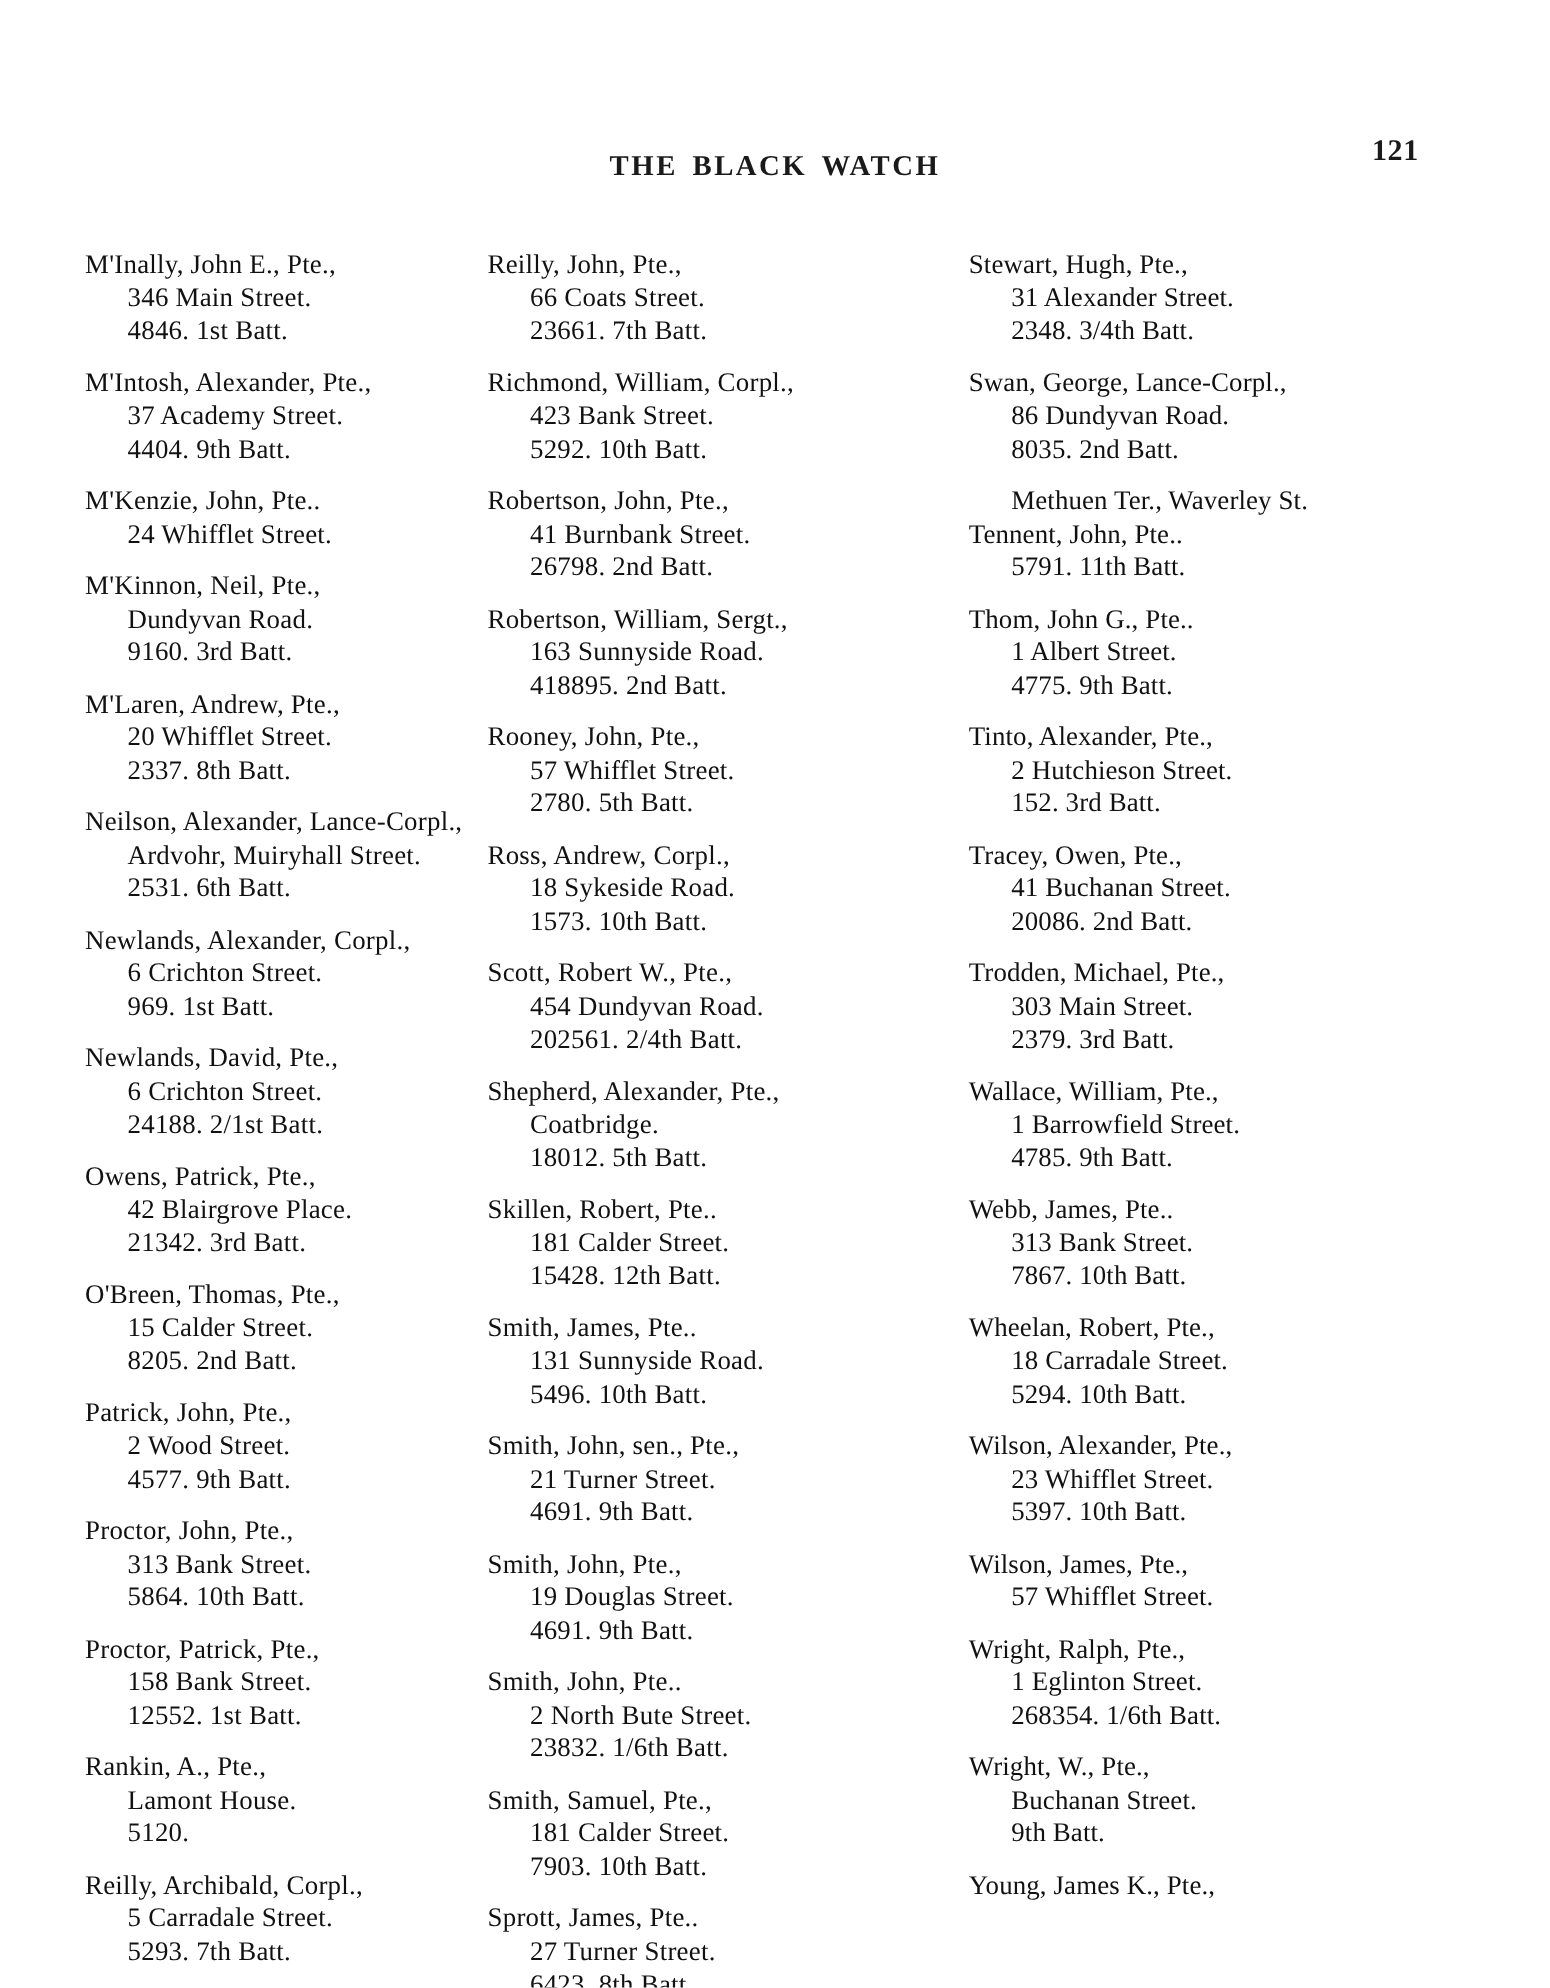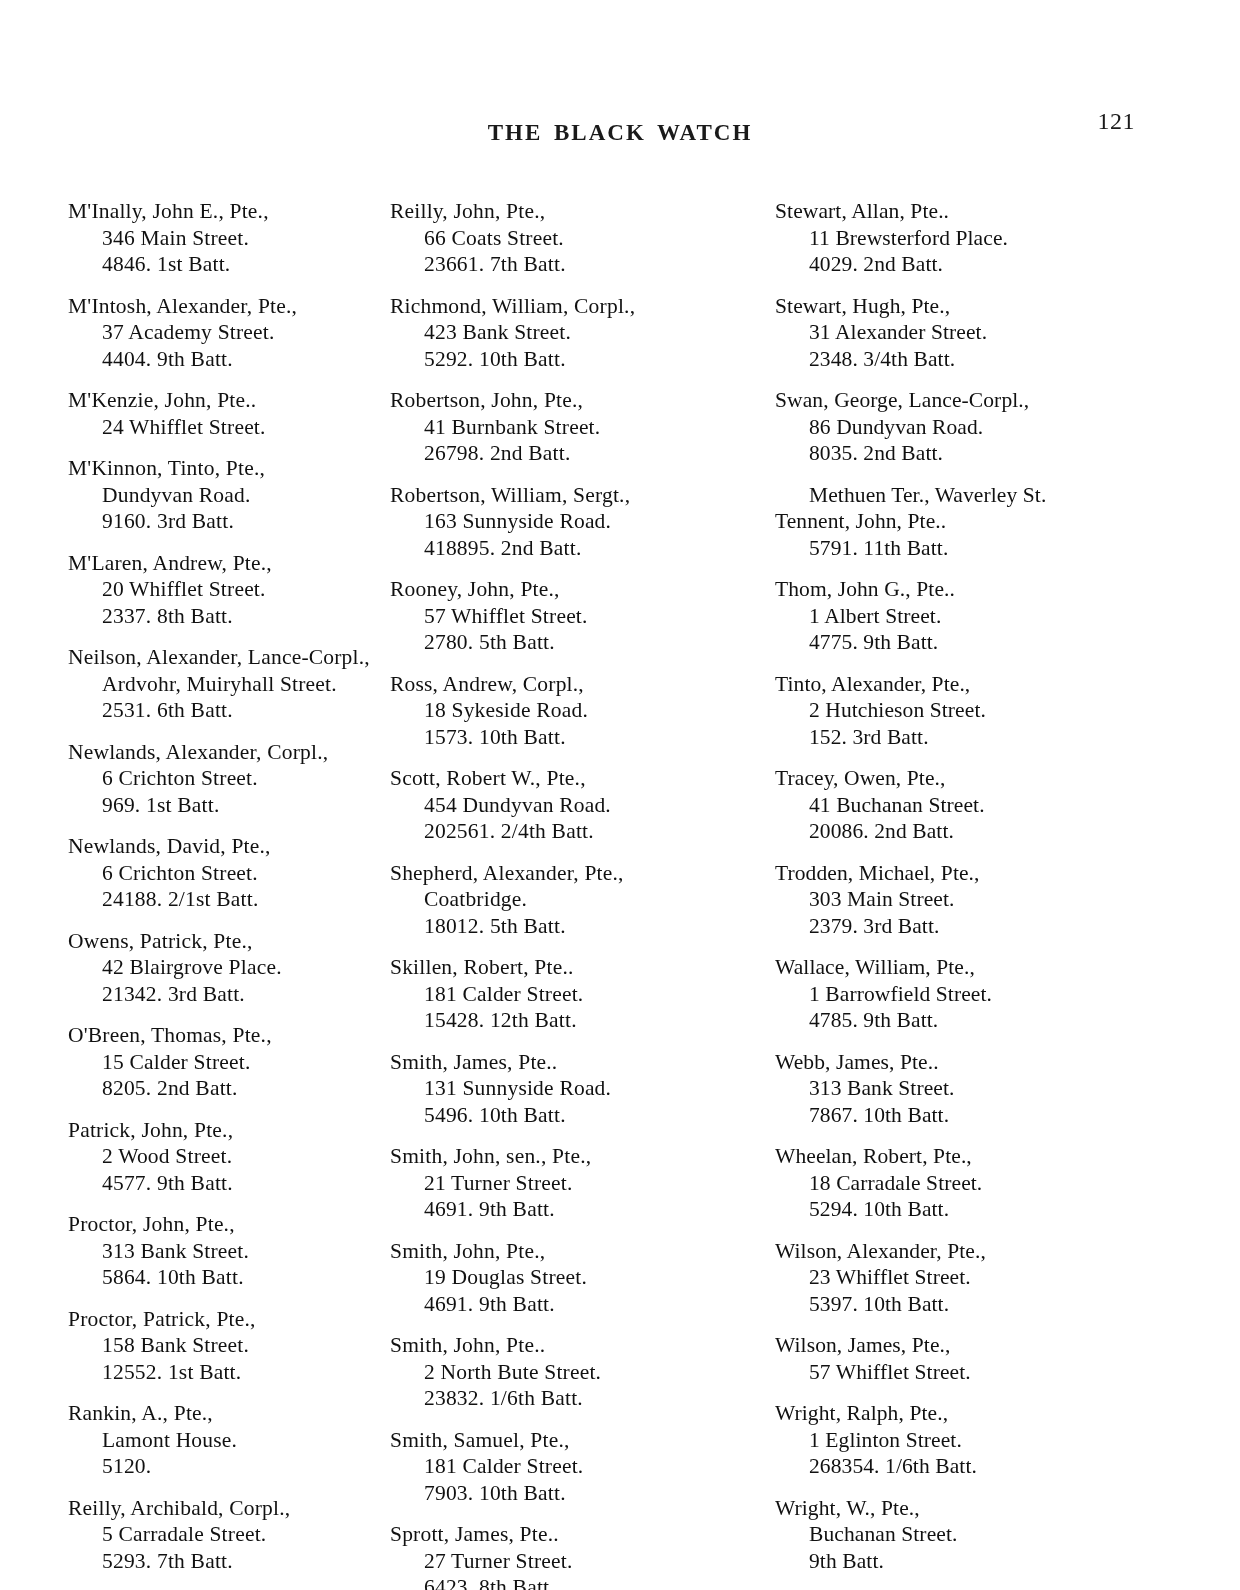--- a/index.html
+++ b/index.html
@@ -39,20 +39,21 @@
     color: #1a1a1a;
     font-weight: bold;
   }
   .page-number {
     position: absolute;
     right: 105px;
     top: -12px;
     font-size: 24px;
     letter-spacing: 0.5px;
     color: #1a1a1a;
+    font-weight: bold;
   }
   .columns {
     position: absolute;
     top: 198px;
     left: 0;
     width: 1240px;
     display: flex;
     align-items: flex-start;
   }
   .column {
@@ -100,21 +101,21 @@
       <div class="entry">
         <div class="line name">M'Intosh, Alexander, Pte.,</div>
         <div class="line indent">37 Academy Street.</div>
         <div class="line indent">4404.   9th Batt.</div>
       </div>
       <div class="entry">
         <div class="line name">M'Kenzie, John, Pte..</div>
         <div class="line indent">24 Whifflet Street.</div>
       </div>
       <div class="entry">
-        <div class="line name">M'Kinnon, Tinto, Pte.,</div>
+        <div class="line name">M'Kinnon, Neil, Pte.,</div>
         <div class="line indent">Dundyvan Road.</div>
         <div class="line indent">9160.   3rd Batt.</div>
       </div>
       <div class="entry">
         <div class="line name">M'Laren, Andrew, Pte.,</div>
         <div class="line indent">20 Whifflet Street.</div>
         <div class="line indent">2337.   8th Batt.</div>
       </div>
       <div class="entry">
         <div class="line name">Neilson, Alexander, Lance-Corpl.,</div>
@@ -241,25 +242,20 @@
       </div>
       <div class="entry">
         <div class="line name">Sprott, James, Pte..</div>
         <div class="line indent">27 Turner Street.</div>
         <div class="line indent">6423.   8th Batt.</div>
       </div>
     </div>
 
     <div class="column col-3">
       <div class="entry">
-        <div class="line name">Stewart, Allan, Pte..</div>
-        <div class="line indent">11 Brewsterford Place.</div>
-        <div class="line indent">4029.   2nd Batt.</div>
-      </div>
-      <div class="entry">
         <div class="line name">Stewart, Hugh, Pte.,</div>
         <div class="line indent">31 Alexander Street.</div>
         <div class="line indent">2348.   3/4th Batt.</div>
       </div>
       <div class="entry">
         <div class="line name">Swan, George, Lance-Corpl.,</div>
         <div class="line indent">86 Dundyvan Road.</div>
         <div class="line indent">8035.   2nd Batt.</div>
       </div>
       <div class="entry">

